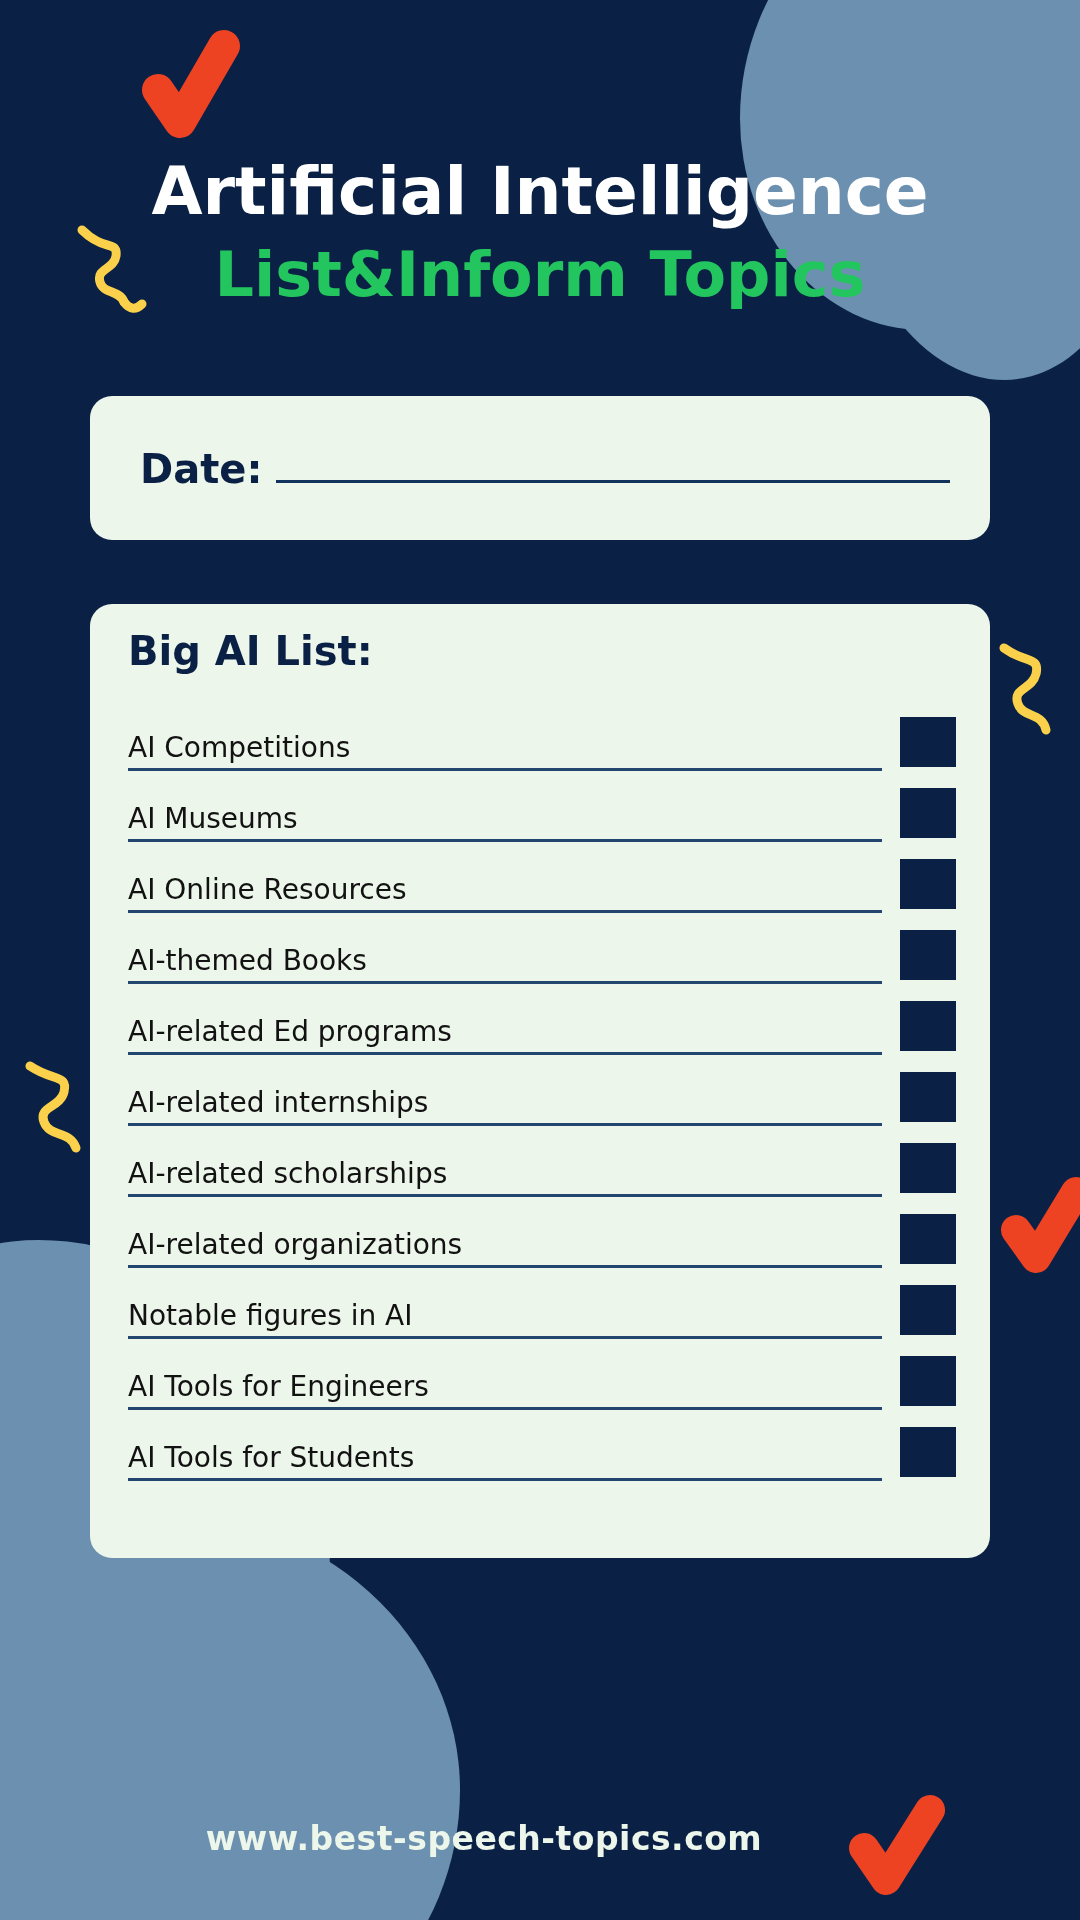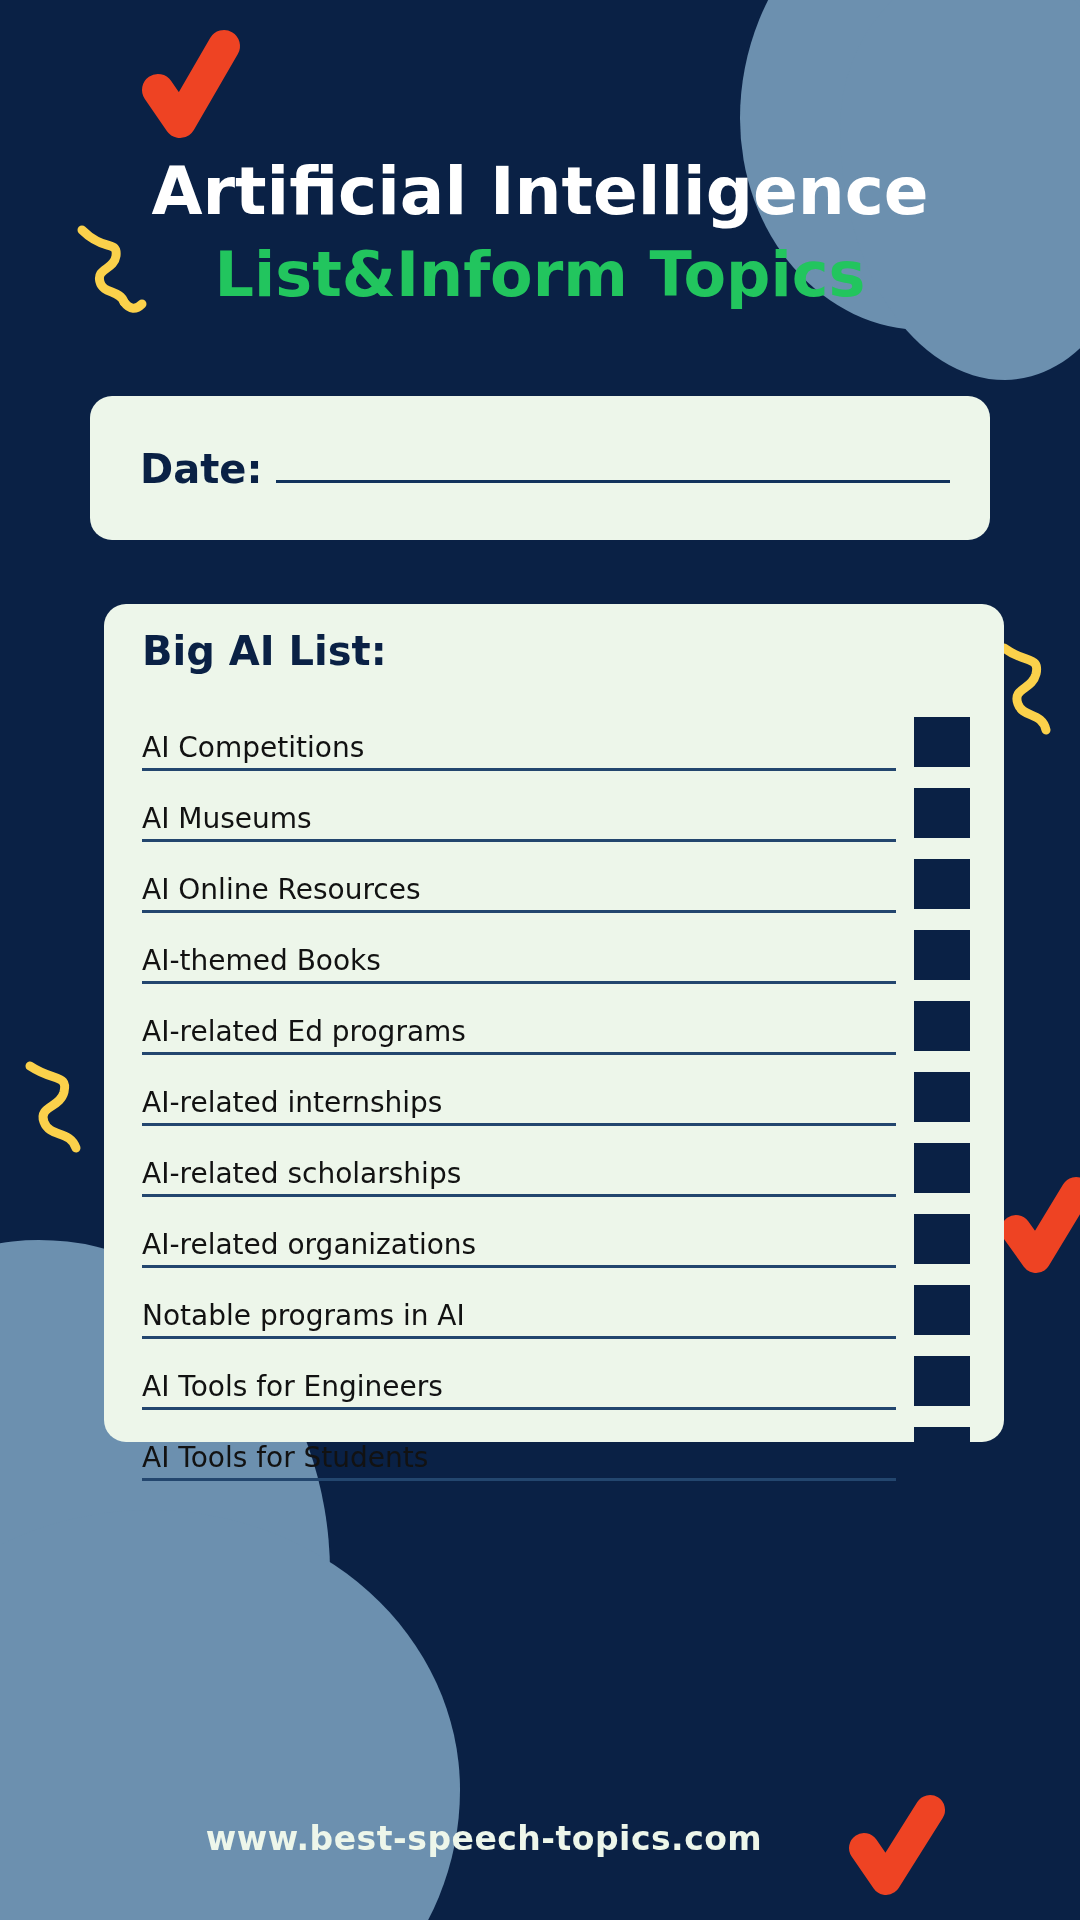--- a/index.html
+++ b/index.html
@@ -53,21 +53,21 @@
     position:absolute;left:38px;top:46px;right:40px;
     display:flex;align-items:baseline;margin-left:12px;
   }
   .date-label{
     font-size:40px;font-weight:bold;color:#0A2145;white-space:nowrap;
   }
   .date-blank{
     flex:1;margin-left:14px;border-bottom:3px solid #12335C;height:38px;
   }
 
-  .list-card{left:90px;top:604px;width:900px;height:838px;margin-left:14px;}
+  .list-card{left:90px;top:604px;width:900px;height:954px;}
   .list-title{
     position:absolute;left:38px;top:24px;
     font-size:40px;font-weight:bold;color:#0A2145;
   }
 
   .list-wrap{
     position:absolute;left:38px;top:96px;right:34px;
   }
   .list-row{
     display:flex;align-items:flex-end;height:71px;
@@ -175,21 +175,21 @@
       </div>
       <div class="list-row">
         <span class="row-text">AI-related scholarships</span>
         <span class="row-box"></span>
       </div>
       <div class="list-row">
         <span class="row-text">AI-related organizations</span>
         <span class="row-box"></span>
       </div>
       <div class="list-row">
-        <span class="row-text">Notable programs in AI</span>
+        <span class="row-text">Notable figures in AI</span>
         <span class="row-box"></span>
       </div>
       <div class="list-row">
         <span class="row-text">AI Tools for Engineers</span>
         <span class="row-box"></span>
       </div>
       <div class="list-row">
         <span class="row-text">AI Tools for Students</span>
         <span class="row-box"></span>
       </div>

